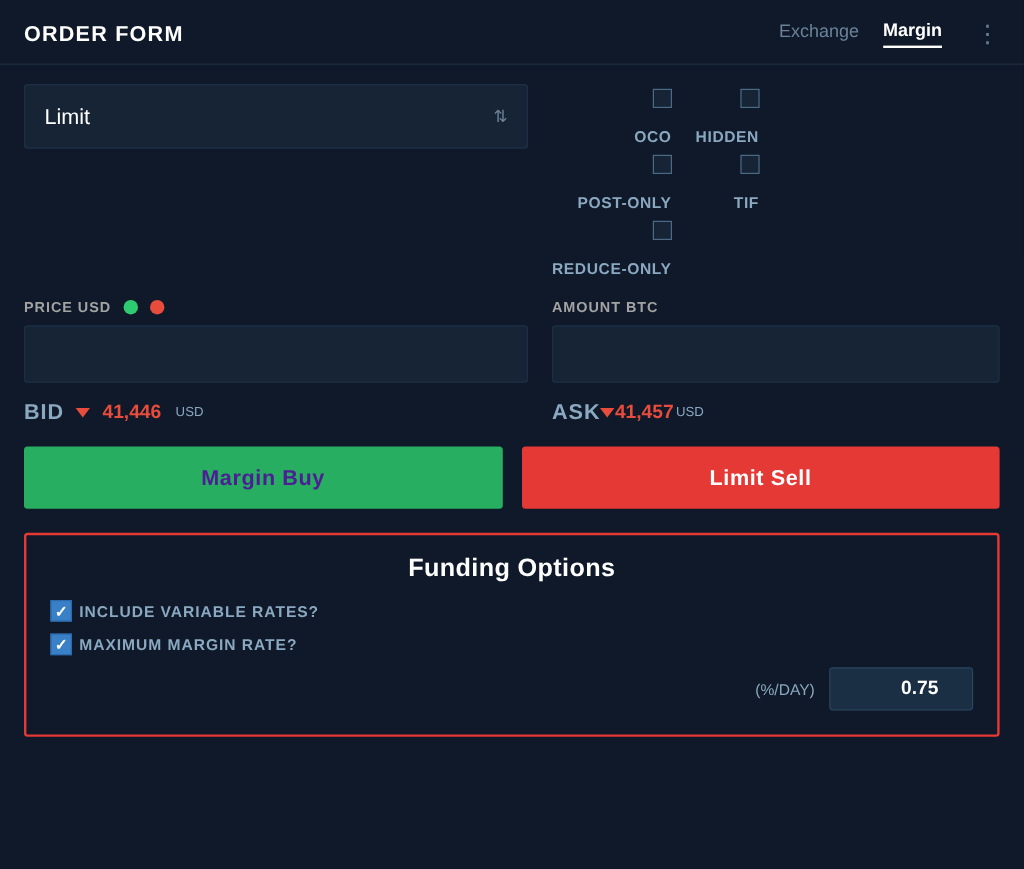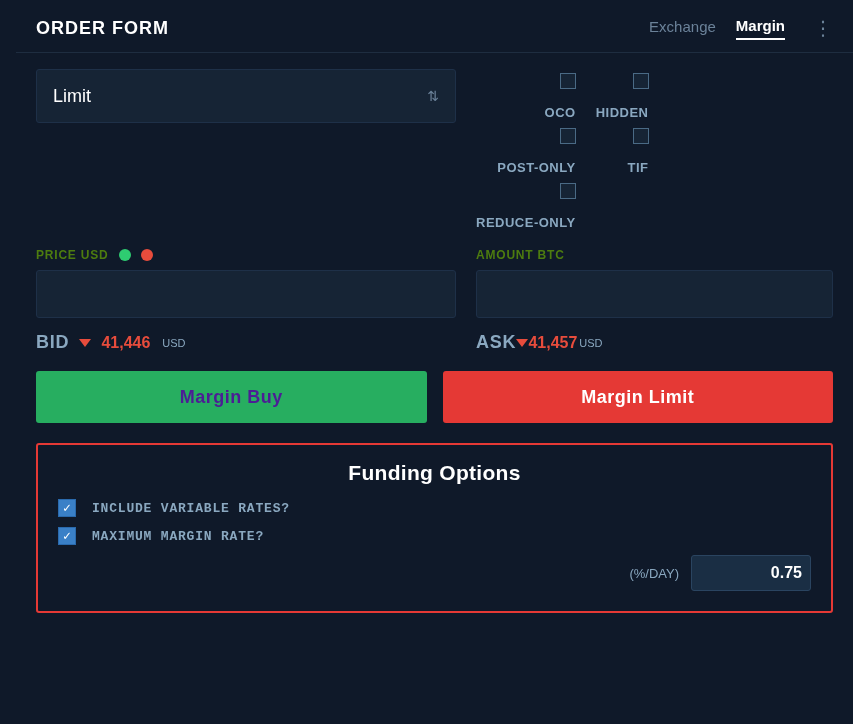--- a/index.html
+++ b/index.html
@@ -17,21 +17,20 @@
       align-items: flex-start;
       justify-content: center;
       padding: 0;
     }
 
     .order-form-container {
       background: #0f1929;
       width: 853px;
       min-height: 724px;
       padding: 0;
-      margin-left: 16px;
     }
 
     
     .header {
       display: flex;
       align-items: center;
       justify-content: space-between;
       padding: 16px 20px 12px 20px;
       border-bottom: 1px solid #1e2d40;
     }
@@ -139,21 +138,21 @@
 
     
     .row-2 {
       display: flex;
       align-items: center;
       gap: 20px;
       margin-bottom: 8px;
     }
 
     .field-label {
-      color: #4d7c0f;
+      color: #a3a3a3;
       font-size: 12px;
       font-weight: 600;
       letter-spacing: 0.8px;
     }
 
     .price-label-group {
       flex: 0 0 420px;
       display: flex;
       align-items: center;
       gap: 10px;
@@ -301,23 +300,22 @@
       font-size: 21px;
       font-weight: 700;
       text-align: center;
       margin-bottom: 14px;
       letter-spacing: 0.3px;
     }
 
     .funding-checkbox-item {
       display: flex;
       align-items: center;
-      gap: 16px;
+      gap: 6px;
       margin-bottom: 10px;
-      font-family: Liberation Mono, monospace;
     }
 
     .funding-checkbox-box {
       width: 18px;
       height: 18px;
       background: #3a80c7;
       border: 1px solid #2a6aad;
       display: inline-flex;
       align-items: center;
       justify-content: center;
@@ -353,21 +351,21 @@
       font-weight: 500;
     }
 
     .rate-input {
       background: #1a2e44;
       border: 1px solid #2a4460;
       border-radius: 3px;
       color: #ffffff;
       font-size: 16px;
       font-weight: 600;
-      padding: 8px 8px;
+      padding: 8px 28px;
       width: 120px;
       text-align: right;
       outline: none;
     }
   </style>
 </head>
 <body>
 
 <div class="order-form-container">
 
@@ -435,21 +433,21 @@
       <div class="ask-group">
         <span class="bid-ask-label">ASK</span>
         <span class="triangle-down"></span>
         <span class="bid-value">41,457</span>
         <span class="bid-currency">USD</span>
       </div>
     </div>
 
     <div class="row-5">
       <button class="margin-buy-btn">Margin Buy</button>
-      <button class="margin-sell-btn">Margin Limit</button>
+      <button class="margin-sell-btn">Limit Sell</button>
     </div>
 
     <div class="funding-options-box">
       <div class="funding-options-title">Funding Options</div>
 
       <div class="funding-checkbox-item">
         <span class="funding-checkbox-box"></span>
         <span class="funding-checkbox-label">INCLUDE VARIABLE RATES?</span>
       </div>
 

